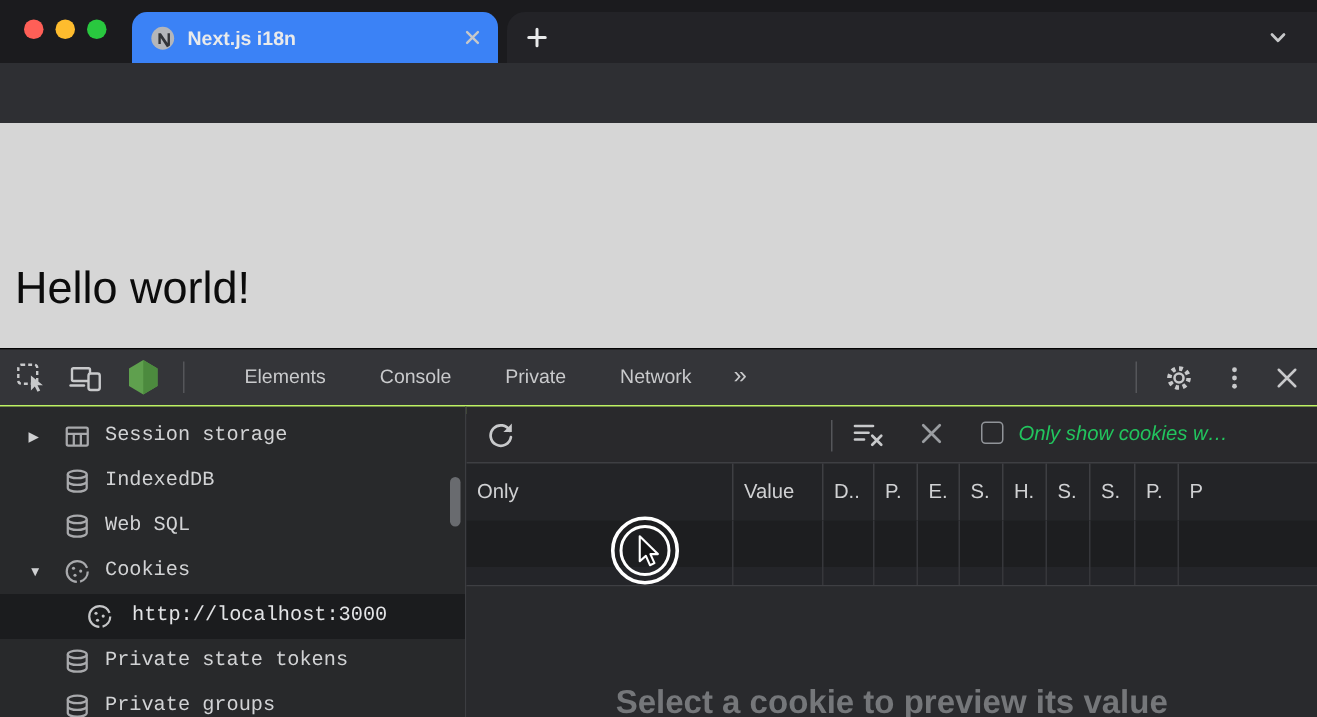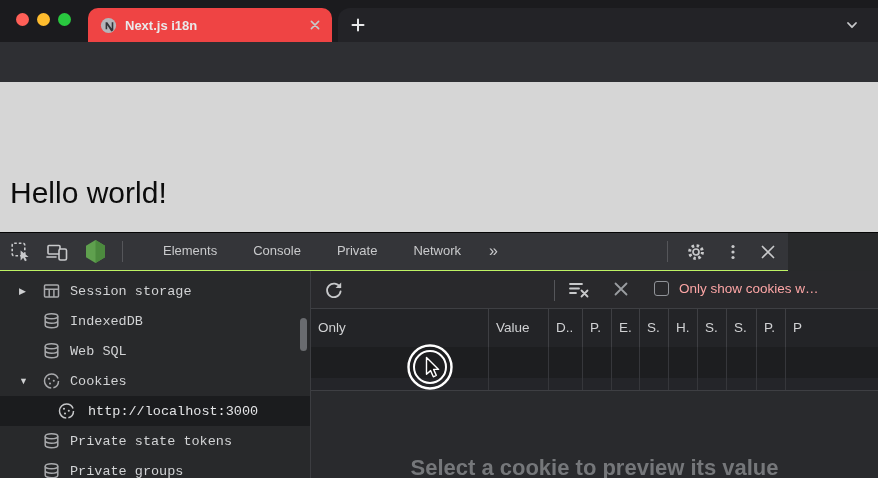--- a/index.html
+++ b/index.html
@@ -8,21 +8,21 @@
   svg{display:block;}
 
   
   .tabstrip{position:absolute;left:0;top:0;width:878px;height:42px;background:#1b1b1e;}
   .lights{position:absolute;left:16px;top:13px;display:flex;gap:8px;}
   .light{width:13px;height:13px;border-radius:50%;}
   .light.red{background:#ff5f57;}.light.yellow{background:#febc2e;}.light.green{background:#29c83f;}
   .tabrow-right{position:absolute;left:338px;top:8px;right:0;height:34px;background:#232327;border-radius:12px 0 0 0;}
   .newtab{position:absolute;left:8px;top:5px;width:24px;height:24px;display:flex;align-items:center;justify-content:center;border-radius:50%;}
   .strip-chevron{position:absolute;right:16px;top:7px;width:20px;height:20px;display:flex;align-items:center;justify-content:center;}
-  .tab{position:absolute;left:88px;top:8px;width:244px;height:34px;background:#ef4444;border-radius:10px 10px 0 0;
+  .tab{position:absolute;left:88px;top:8px;width:244px;height:34px;background:#3b82f6;border-radius:10px 10px 0 0;
     display:flex;align-items:center;padding:0 10px 0 12px;box-sizing:border-box;gap:8px;}
   .tab-title{flex:1;color:#e9eaeb;font-size:13px;font-weight:700;white-space:nowrap;overflow:hidden;}
 
   
   .toolbar{position:absolute;left:0;top:42px;width:878px;height:40px;background:#2e2f33;}
   .navbtn{position:absolute;top:51px;width:22px;height:22px;display:flex;align-items:center;justify-content:center;}
   .omnibox{position:absolute;left:108px;top:47px;width:608px;height:30px;border-radius:15px;background:#222327;
     display:flex;align-items:center;padding:0 12px;box-sizing:border-box;gap:9px;}
   .url{font-size:13.5px;white-space:nowrap;}
   .url .host{color:#e8eaed;}
@@ -35,21 +35,21 @@
   .avatar .body{position:absolute;left:3px;top:15px;width:18px;height:12px;border-radius:50%;background:#5f6368;}
   .profile-label{color:#e8eaed;font-size:13px;}
   .browser-kebab{position:absolute;left:850px;top:51px;width:22px;height:22px;display:flex;align-items:center;justify-content:center;}
 
   
   .viewport{position:absolute;left:0;top:82px;width:878px;height:150px;background:#d6d6d6;}
   .page-heading{position:absolute;left:10px;top:94px;font-size:30px;color:#0c0c0c;font-weight:400;}
 
   
   .devtools{position:absolute;left:0;top:232px;width:878px;height:246px;background:#28292b;border-top:1px solid #050505;box-sizing:border-box;}
-  .dt-toolbar{position:absolute;left:0;top:0;width:788px;height:37px;background:#343539;border-bottom:6px solid #bef264;box-sizing:content-box;}
+  .dt-toolbar{position:absolute;left:0;top:0;width:878px;height:37px;background:#343539;border-bottom:6px solid #bef264;box-sizing:content-box;}
   .dt-left{position:absolute;left:10px;top:0;height:37px;display:flex;align-items:center;gap:15px;}
   .vsep{width:1px;height:21px;background:#55565a;}
   .dt-tabs{position:absolute;left:145px;top:0;height:37px;display:flex;}
   .dt-tab{padding:0 18px;line-height:36px;font-size:13px;color:#c9cacc;position:relative;white-space:nowrap;}
   .dt-tab.active{color:#7cacf8;}
   .dt-tab.active::after{content:"";position:absolute;left:6px;right:6px;bottom:0;height:3px;border-radius:2px;background:#4a77d6;}
   .dt-more{padding:0 10px;line-height:35px;font-size:16px;color:#c9cacc;letter-spacing:-1px;}
   .dt-right{position:absolute;right:12px;top:0;height:37px;display:flex;align-items:center;gap:18px;}
 
   .dt-body{position:absolute;left:0;top:38px;width:878px;height:208px;}
@@ -69,21 +69,21 @@
   .pane{position:absolute;left:311px;top:0;width:567px;height:208px;background:#29292c;}
   .pane-toolbar{position:absolute;left:0;top:0;width:567px;height:37px;}
   .pt-refresh{position:absolute;left:12px;top:8px;width:21px;height:21px;}
   .filter-input{position:absolute;left:46px;top:8px;width:184px;height:22px;box-sizing:border-box;border:4px solid #737373;
     border-radius:6px;background:#232428;color:#e8eaed;font-size:13px;padding:0 9px;outline:none;font-family:"Liberation Sans",sans-serif;margin-top:36px;}
   .filter-input::placeholder{color:#9aa0a6;}
   .pt-sep{position:absolute;left:243px;top:9px;}
   .pt-clear{position:absolute;left:257px;top:8px;}
   .pt-x{position:absolute;left:301px;top:9px;}
   .pt-checkbox{position:absolute;left:343px;top:10px;width:15px;height:15px;box-sizing:border-box;border:1.5px solid #919499;border-radius:3px;}
-  .pt-cblabel{position:absolute;left:368px;top:10px;right:2px;color:#fca5a5;font-size:13.5px;white-space:nowrap;overflow:hidden;}
+  .pt-cblabel{position:absolute;left:368px;top:10px;right:2px;color:#22c55e;font-size:13.5px;white-space:nowrap;overflow:hidden;font-style:italic;}
 
   .grid-header{position:absolute;left:0;top:37px;width:567px;height:39px;display:flex;background:#232427;
     border-top:1px solid #3e3f43;box-sizing:border-box;}
   .gh-cell{box-sizing:border-box;border-right:1px solid #3e3f43;padding-left:7px;line-height:37px;
     font-size:13.5px;color:#d0d1d3;white-space:nowrap;overflow:hidden;}
   .c0{width:178px;}.c1{width:60px;}.c2{width:34px;}.c3{width:29px;}.c4{width:28px;}.c5{width:29px;}
   .c6{width:29px;}.c7{width:29px;}.c8{width:30px;}.c9{width:29px;}.c10{flex:1;border-right:none!important;}
 
   .grid-rows{position:absolute;left:0;top:76px;width:567px;height:43px;border-bottom:1px solid #3e3f43;box-sizing:content-box;}
   .stripe1{position:absolute;left:0;top:0;width:567px;height:31px;background:#1d1e20;}

